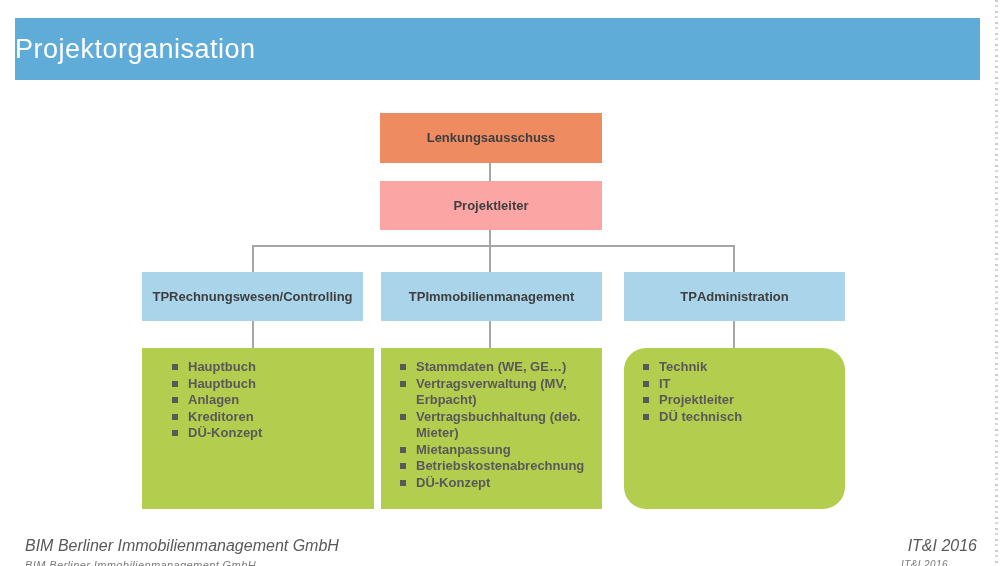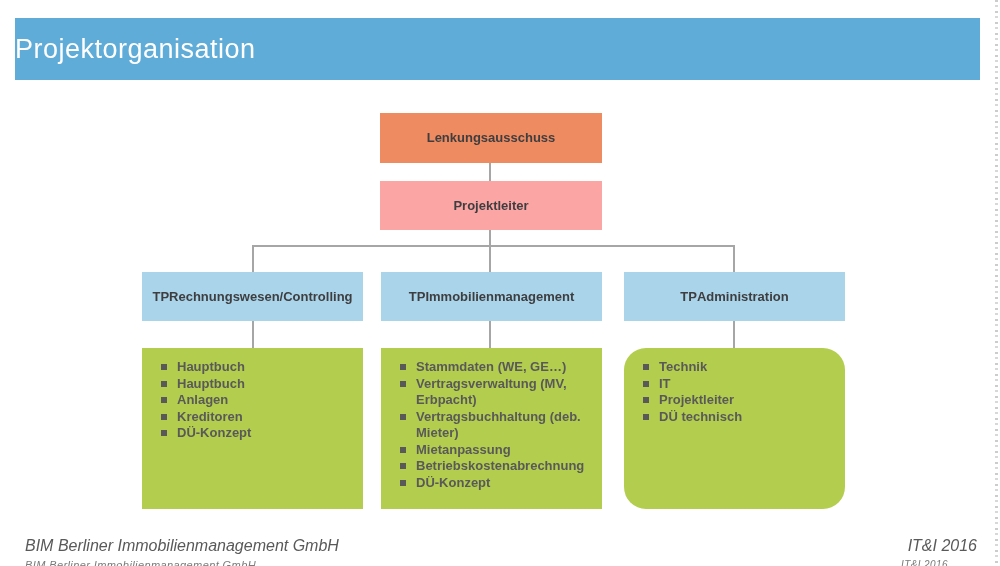--- a/index.html
+++ b/index.html
@@ -23,21 +23,21 @@
   .box-orange::before{background:#F9DBCB;}
   .box-cyan{left:380px;top:181px;width:222px;height:49px;background:#fca5a5;}
   .box-cyan::before{background:#C9E8F4;}
   .box-tp{top:272px;width:221px;height:49px;background:#AAD4E9;}
   .box-tp::before{background:#D9EDF7;}
   .tp1{left:142px;} .tp2{left:381px;} .tp3{left:624px;}
 
   
   .gbox{position:absolute;top:348px;width:221px;height:161px;background:#B3CE4E;}
   .gbox::before{content:"";position:absolute;z-index:-1;left:-6px;right:-6px;top:-5px;bottom:-6px;background:#DDE8B3;}
-  .g1{left:142px;} .g2{left:381px;} .g3{left:624px;border-radius:22px;}
+  .g1{left:142px;padding-left:11px;} .g2{left:381px;} .g3{left:624px;border-radius:22px;}
   .gbox ul{margin:0;padding:11px 8px 0 0;list-style:none;}
   .gbox li{position:relative;padding-left:35px;font-size:13px;line-height:16.5px;
            font-weight:bold;color:#595959;}
   .gbox li::before{content:"";position:absolute;left:19px;top:5px;width:6px;height:6px;background:#595959;}
 
   
   .footer-left{position:absolute;left:25px;top:537px;font-size:16px;font-style:italic;color:#595959;}
   .footer-right{position:absolute;right:23px;top:537px;font-size:16px;font-style:italic;color:#595959;}
 
   

